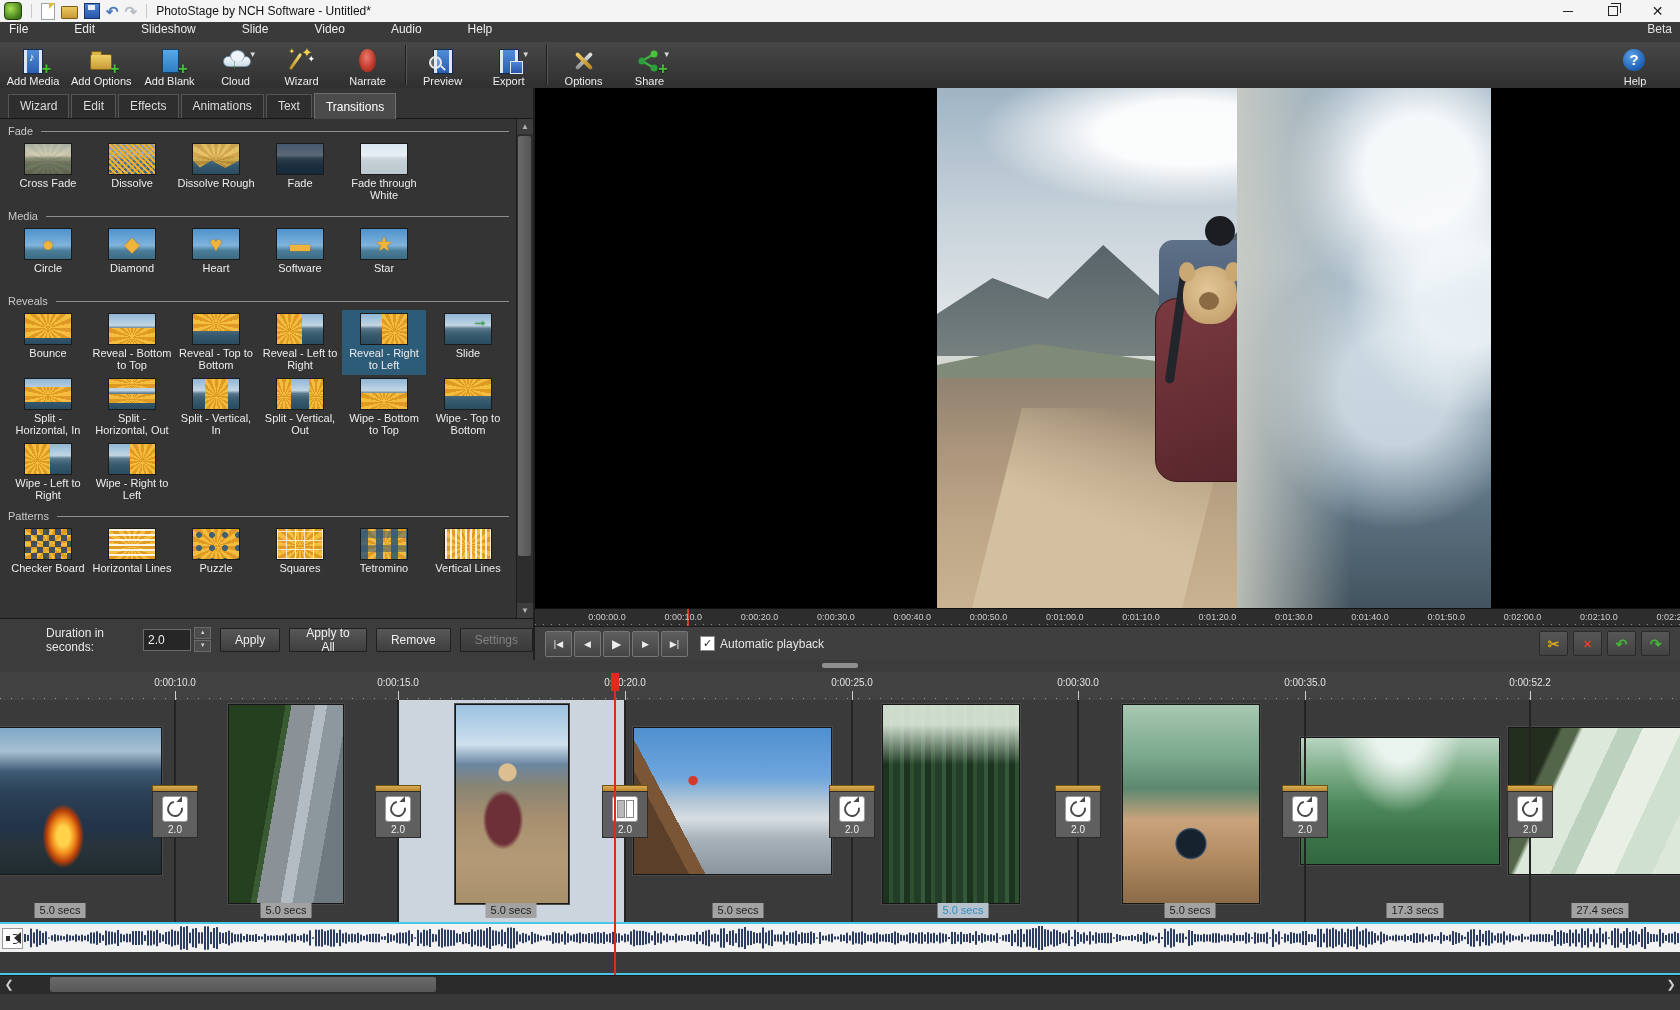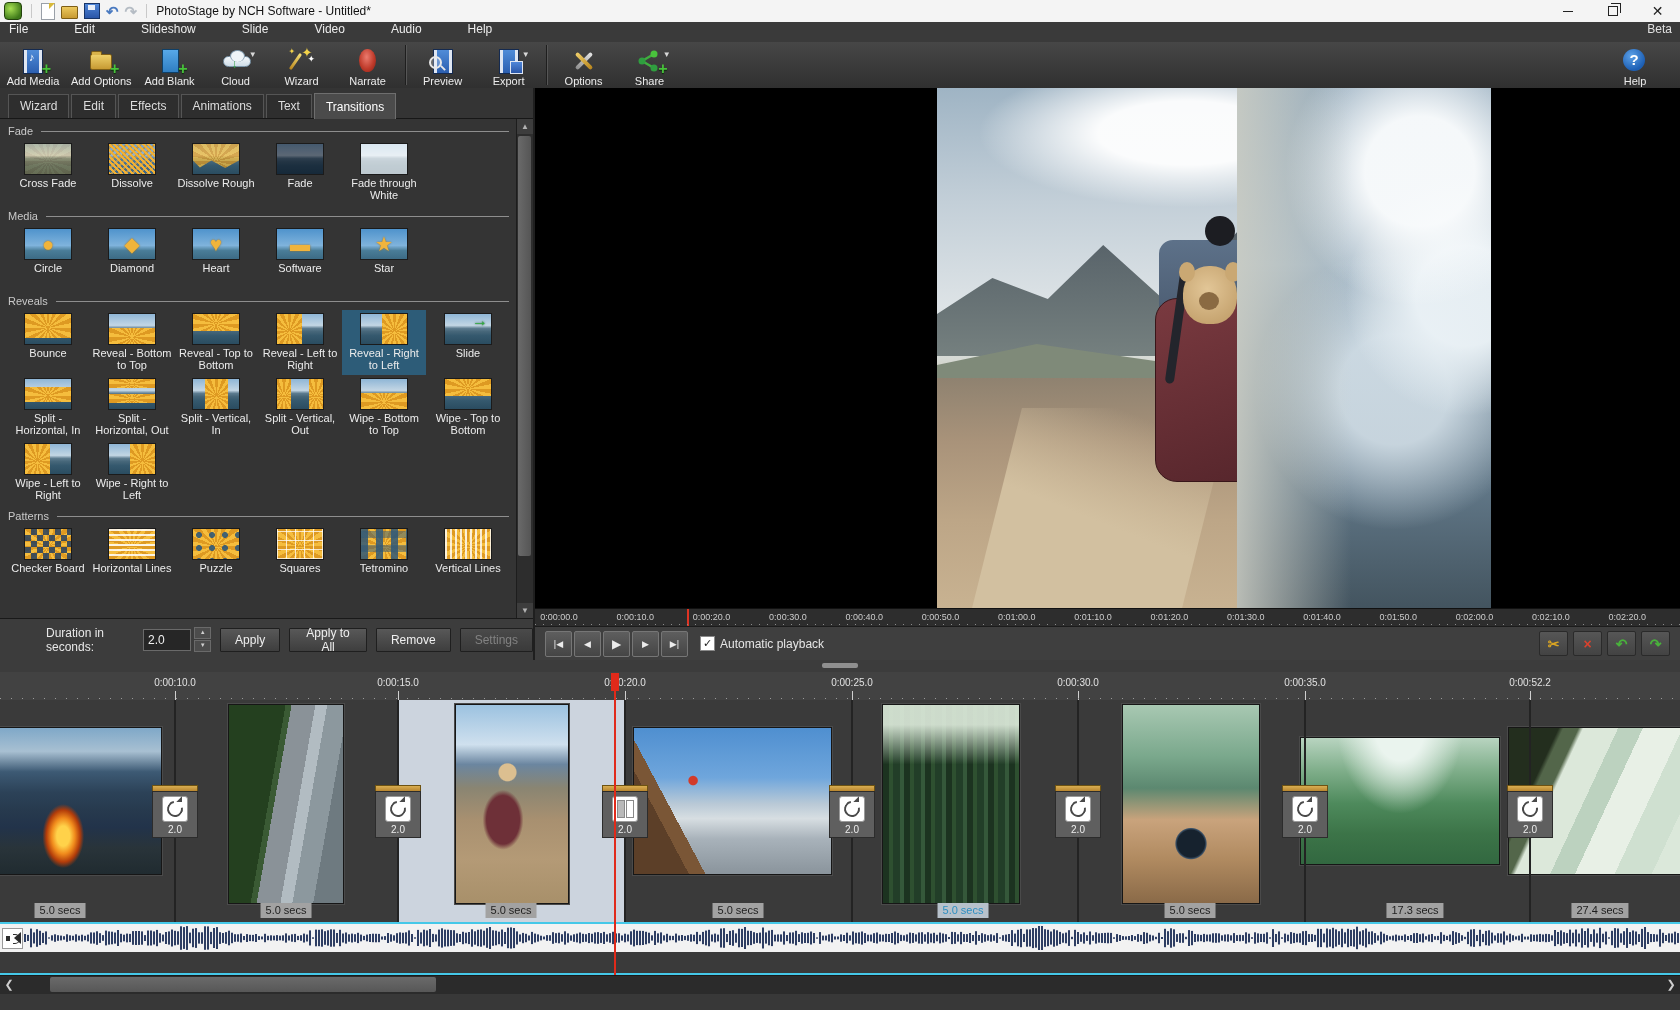--- a/index.html
+++ b/index.html
@@ -142,21 +142,21 @@
   .ph-dog::after{content:"";position:absolute;left:-4px;top:-4px;width:16px;height:20px;background:#caa873;border-radius:50%;box-shadow:46px 0 0 #caa873;}
   .ph-strap{position:absolute;width:9px;height:120px;background:#23252c;border-radius:5px;}
   .ph-clouds-r{position:absolute;left:300px;top:0;width:254px;height:520px;background:
     radial-gradient(circle at 72% 16%,rgba(250,252,253,.95) 0 55px,rgba(250,252,253,0) 135px),
     radial-gradient(circle at 90% 40%,rgba(236,243,247,.92) 0 50px,rgba(236,243,247,0) 120px),
     radial-gradient(circle at 62% 58%,rgba(214,226,234,.85) 0 55px,rgba(214,226,234,0) 140px),
     linear-gradient(180deg,#93aabc 0%,#a5b8c6 34%,#7c92a2 58%,#5f7585 78%,#43545f 100%);}
   .ph-clouds-r::before{content:"";position:absolute;inset:0;background:linear-gradient(90deg,rgba(205,206,196,.85) 0%,rgba(205,206,196,0) 45%);}
   #pruler{position:absolute;left:0;top:520px;width:1145px;height:18px;background:#2d2d2d;border-top:1px solid #111;overflow:hidden;}
   #pruler::after{content:"";position:absolute;left:0;right:0;bottom:2px;height:1px;background:repeating-linear-gradient(90deg,#8a8a8a 0 1px,transparent 1px 8px);}
-  .prlab{position:absolute;top:3px;transform:translateX(-50%);font-size:9px;color:#cdcdcd;white-space:nowrap;}
+  .prlab{position:absolute;top:3px;transform:translateX(-50%);font-size:9px;color:#cdcdcd;white-space:nowrap;margin-left:48px;}
   #pplayhead{position:absolute;left:152px;top:0;width:2px;height:18px;background:#e03424;}
   #pcontrols{position:absolute;left:0;top:538px;width:1145px;height:34px;background:#3f3f3f;border-top:1px solid #1c1c1c;display:flex;align-items:center;box-sizing:border-box;padding:0 10px;}
   .pbtn{width:25px;height:24px;background:linear-gradient(#5e5e5e,#454545);border:1px solid #767676;border-radius:2px;margin-right:2px;color:#ececec;font-size:9px;display:flex;align-items:center;justify-content:center;}
   #auto-wrap{display:flex;align-items:center;gap:5px;margin-left:10px;}
   #auto-check{width:13px;height:13px;background:#fff;border:1px solid #8a8a8a;color:#1c1c1c;font-size:11px;line-height:13px;text-align:center;}
   #time-display{position:absolute;left:0;right:0;text-align:center;color:#d8d8d8;font-size:12px;pointer-events:none;}
   #edit-btns{margin-left:auto;display:flex;gap:5px;z-index:2;}
   .ebtn{width:27px;height:23px;background:linear-gradient(#565656,#434343);border:1px solid #2a2a2a;border-radius:2px;font-size:14px;display:flex;align-items:center;justify-content:center;}
   
   #timeline-area{position:absolute;left:0;top:660px;width:1680px;height:350px;background:#383838;}

